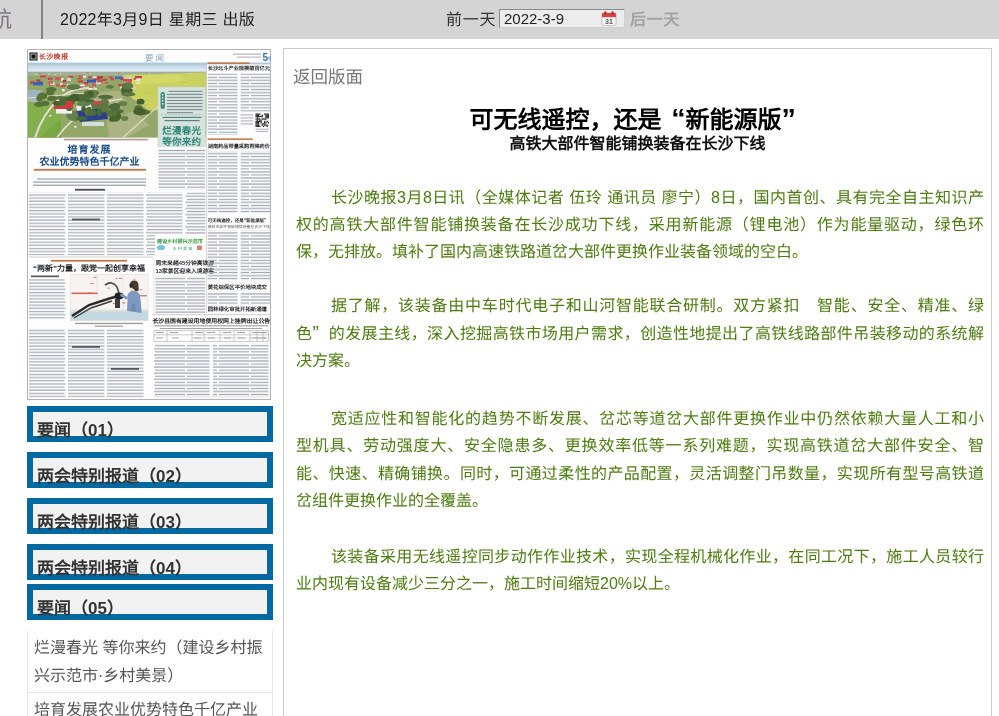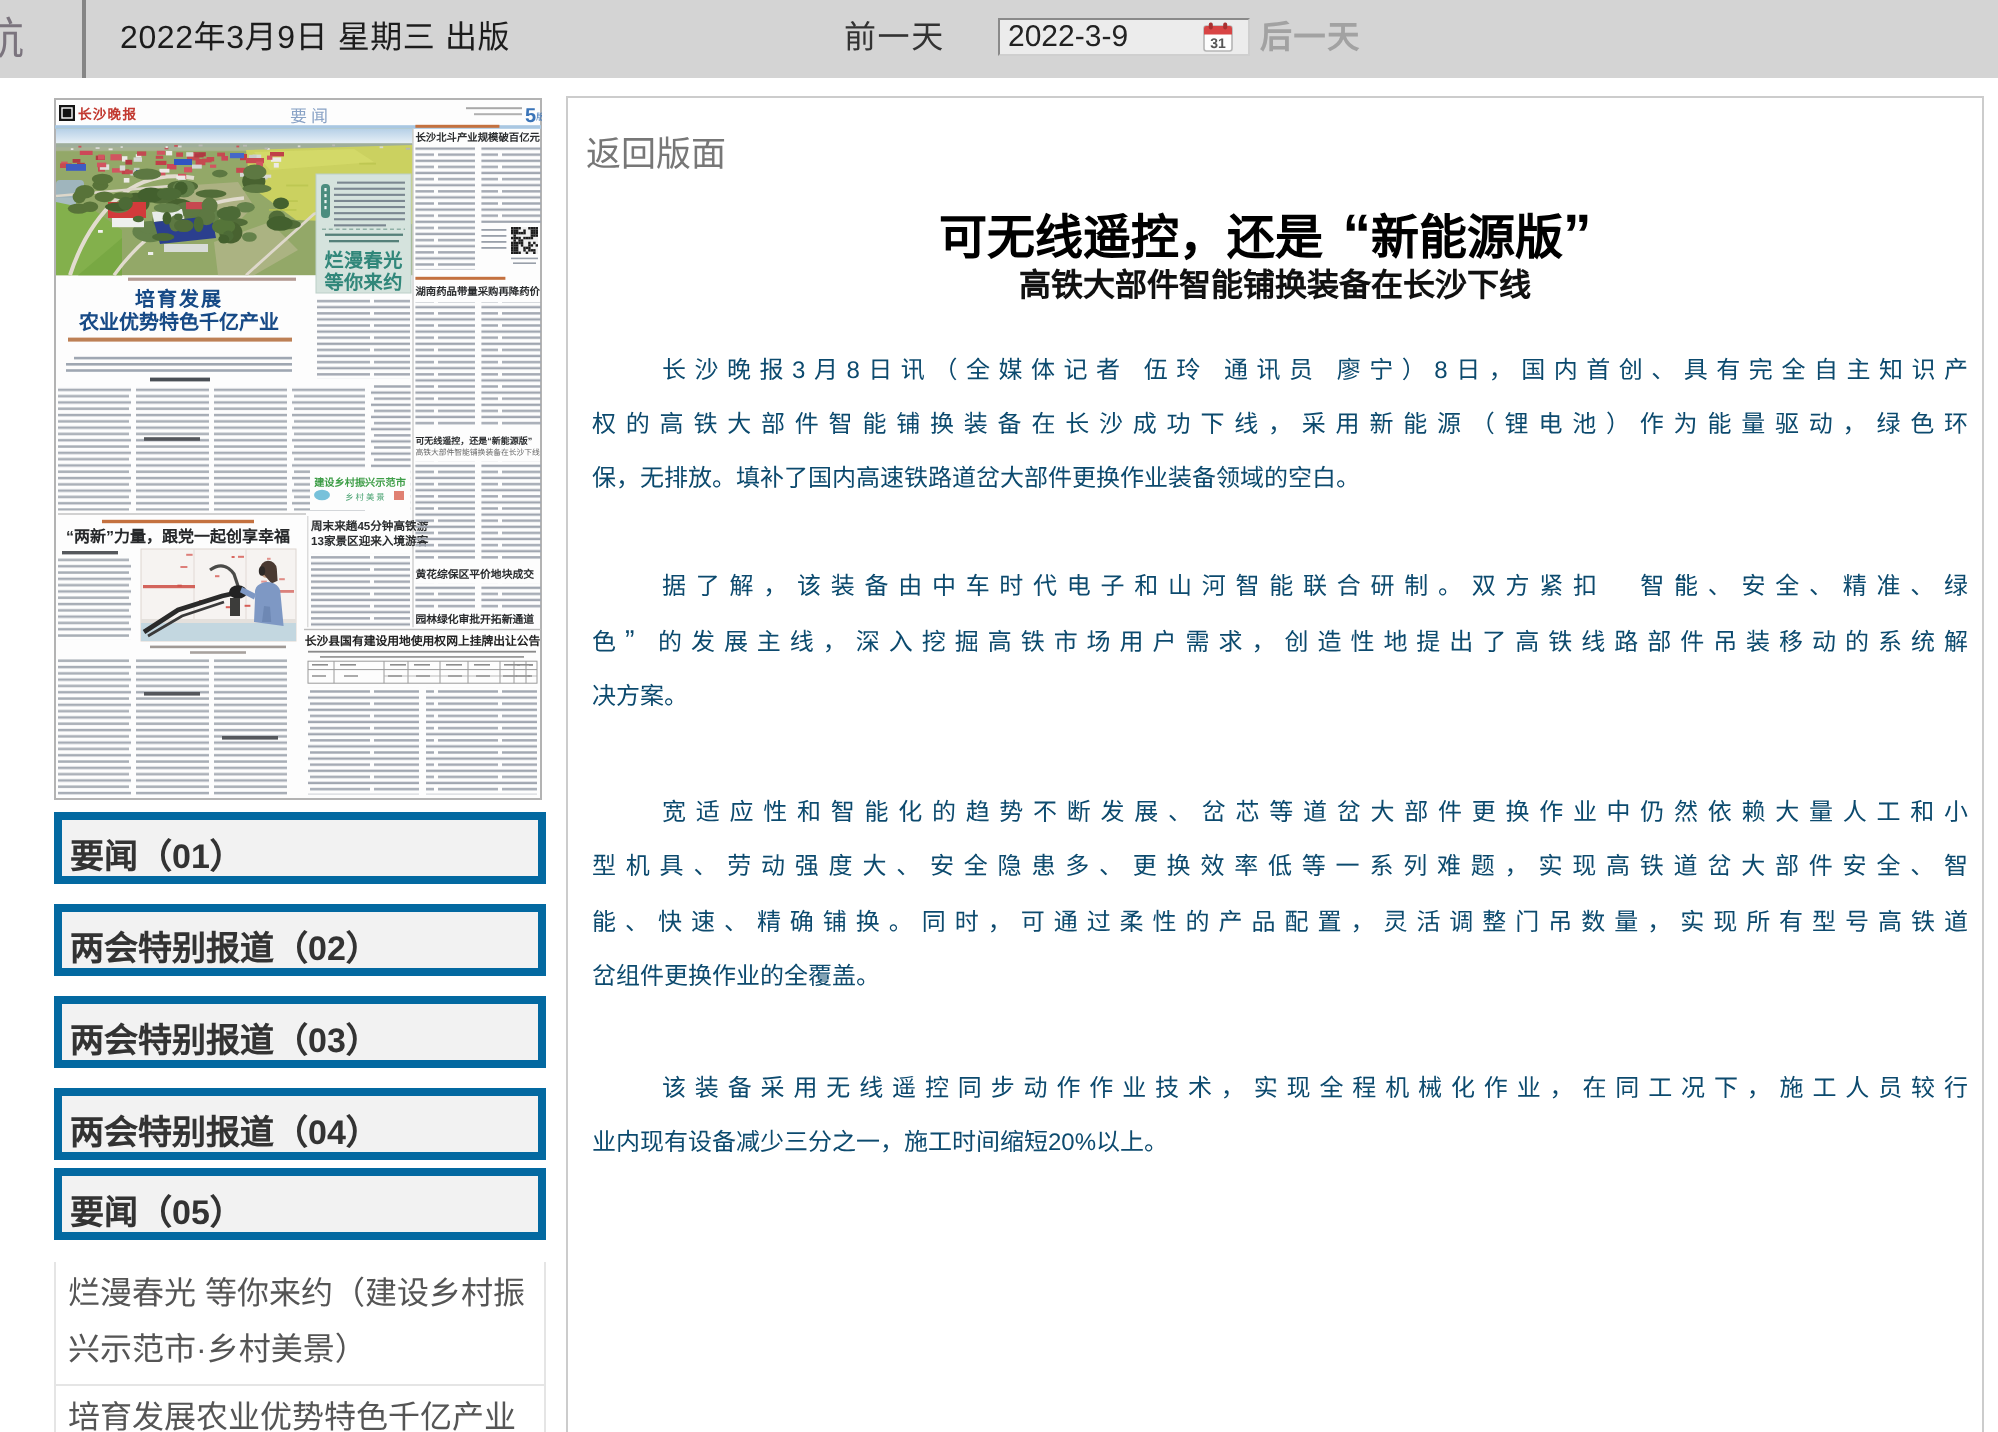--- a/index.html
+++ b/index.html
@@ -4,43 +4,43 @@
 <style>
   * { margin:0; padding:0; box-sizing:border-box; }
   html,body { width:999px; height:716px; overflow:hidden; background:#fff;
     font-family:"Liberation Sans", sans-serif; }
   #topbar { position:absolute; left:0; top:0; width:999px; height:39px;
     background:#d4d4d4; overflow:hidden; }
   #topbar .it { position:absolute; top:0; height:39px; line-height:39px; }
   #nav { left:-10px; font-size:22px; color:#7b747e; }
   #navsep { position:absolute; left:41px; top:0; width:2px; height:39px; background:#858585; }
   #dateline { left:60px; font-size:16px; color:#1c1c1c; letter-spacing:0.3px; }
-  #prevday { left:422px; font-size:16px; color:#333; letter-spacing:0.8px; }
+  #prevday { left:446px; font-size:16px; color:#333; letter-spacing:0.8px; }
   #nextday { left:630px; font-size:16px; color:#a2a2a2; letter-spacing:0.8px;font-weight:bold; }
   #dinput { position:absolute; left:499px; top:9px; width:126px; height:19px;
     background:#ececec; border:1px solid #8a8a8a; border-bottom-color:#cfcfcf; border-right-color:#cfcfcf;
     font-size:15px; color:#222; line-height:17px; padding-left:4px; }
   #calic { position:absolute; left:601px; top:11px; width:16px; height:15px; }
 
   
   .sec { position:absolute; left:27px; width:246px; height:36px; background:#f2f2f2;
-    border:4px solid #0369a1; font-weight:bold; font-size:17px; color:#333;
+    border:6px solid #0369a1; font-weight:bold; font-size:17px; color:#333;
     line-height:34px; padding:2px 0 0 4px; }
   #list { position:absolute; left:27px; top:631px; width:246px; height:90px;
     border:1px solid #e5e5e5; border-top:none; background:#fff; }
   #list .li { font-size:16px; color:#555; line-height:28px; padding:3px 2px 2px 6px; }
   #list .li+ .li { border-top:1px solid #e5e5e5; }
 
   
   #content { position:absolute; left:283px; top:48px; width:709px; height:700px;
     background:#fff; border:1px solid #ccc; border-bottom:none; }
   #back { margin:20px 0 0 9px; font-size:17.5px; color:#777; line-height:16px; }
   #title { margin-top:22px; text-align:center; font-size:24px; font-weight:bold; color:#000; line-height:26px; }
   #subtitle { margin-top:2px; text-align:center; font-size:16px; font-weight:bold; color:#111; line-height:18px; }
-  #body { margin:19px 7px 0 12px; font-size:12px; color:#0c4a6e; }
+  #body { margin:31px 7px 0 12px; font-size:16px; color:#4d7c0f; }
   #body .ln { line-height:27.2px; text-align:justify; text-align-last:justify; }
   #body .ind { text-indent:35px; }
   .q,.qo { display:inline-block; font-size:1.19em; line-height:0; width:0.84em; }
   .q { text-align:left; }
   .qo { text-align:right; }
   #body .end { text-align-last:left; }
   #body .para { margin:0 0 29.7px 0; }
 </style>
 </head>
 <body>

